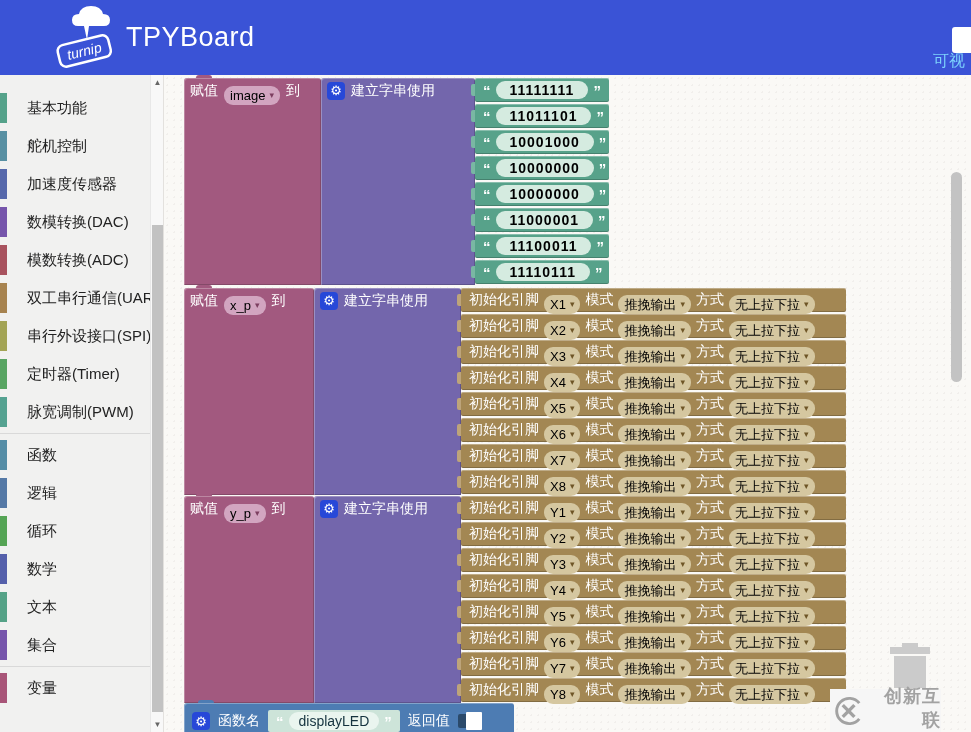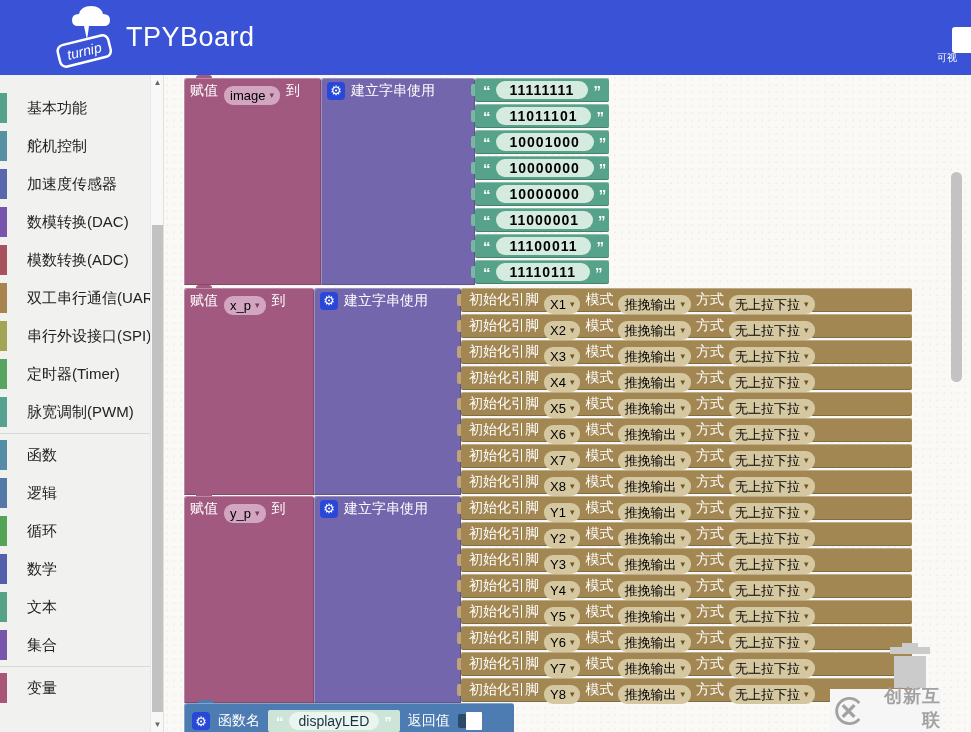--- a/index.html
+++ b/index.html
@@ -7,21 +7,21 @@
     font-family:"Liberation Sans", sans-serif; background:#faf9f7; }
 
   
   .header { position:absolute; left:0; top:0; width:971px; height:75px;
     background:#3a53d6; color:#fff; }
   .logo { position:absolute; left:48px; top:4px; width:72px; height:66px; }
   .app-title { position:absolute; left:126px; top:22px; font-size:27px;
     font-weight:500; letter-spacing:.5px; color:#fff; }
   .hdr-btn { position:absolute; right:0; top:27px; width:19px; height:26px;
     background:#fff; border-radius:3px 0 0 3px; }
-  .hdr-label { position:absolute; right:14px; top:51px; font-size:10px; color:#ffffff;
+  .hdr-label { position:absolute; right:6px; top:51px; font-size:16px; color:#7dd3fc;
     white-space:nowrap; }
 
   
   .main { position:absolute; left:0; top:75px; width:971px; height:657px; }
 
   
   .sidebar { position:absolute; left:0; top:0; width:150px; height:657px;
     background:#f1f1f0; padding-top:14px; }
   .sb-item { position:relative; height:38px; display:flex; align-items:center;
     cursor:pointer; }
@@ -75,21 +75,21 @@
     display:flex; align-items:center; gap:5px; padding:0 8px;
     box-shadow: inset 0 1px 0 rgba(255,255,255,.3), inset 0 -1px 0 rgba(0,0,0,.2);
     border-radius:2px; }
   .srow::before { content:''; position:absolute; left:-4px; top:6px; width:4px;
     height:12px; background:#79b7a3; border-radius:2px 0 0 2px; }
   .q { color:#fff; font-weight:bold; font-size:15px; line-height:1; }
   .sfield { background:#d5ebe0; color:#000; font-size:14px; font-weight:600;
     border-radius:9px; padding:1px 14px; letter-spacing:1px; }
 
   
-  .prow { position:relative; height:24px; width:451px; background:#a38753;
+  .prow { position:relative; height:24px; width:385px; background:#a38753;
     display:flex; align-items:center; gap:5px; padding:0 8px;
     box-shadow: inset 0 1px 0 rgba(255,255,255,.3), inset 0 -1px 0 rgba(0,0,0,.2);
     border-radius:2px; white-space:nowrap; }
   .prow::before { content:''; position:absolute; left:-4px; top:6px; width:4px;
     height:12px; background:#bda47a; border-radius:2px 0 0 2px; }
   .plabel { color:#fff; font-size:14px; }
 
   
   .fnblk { position:absolute; left:20px; top:628px; width:330px; height:36px;
     background:#4d7cb3; display:flex; align-items:center; gap:8px; padding:0 8px;

